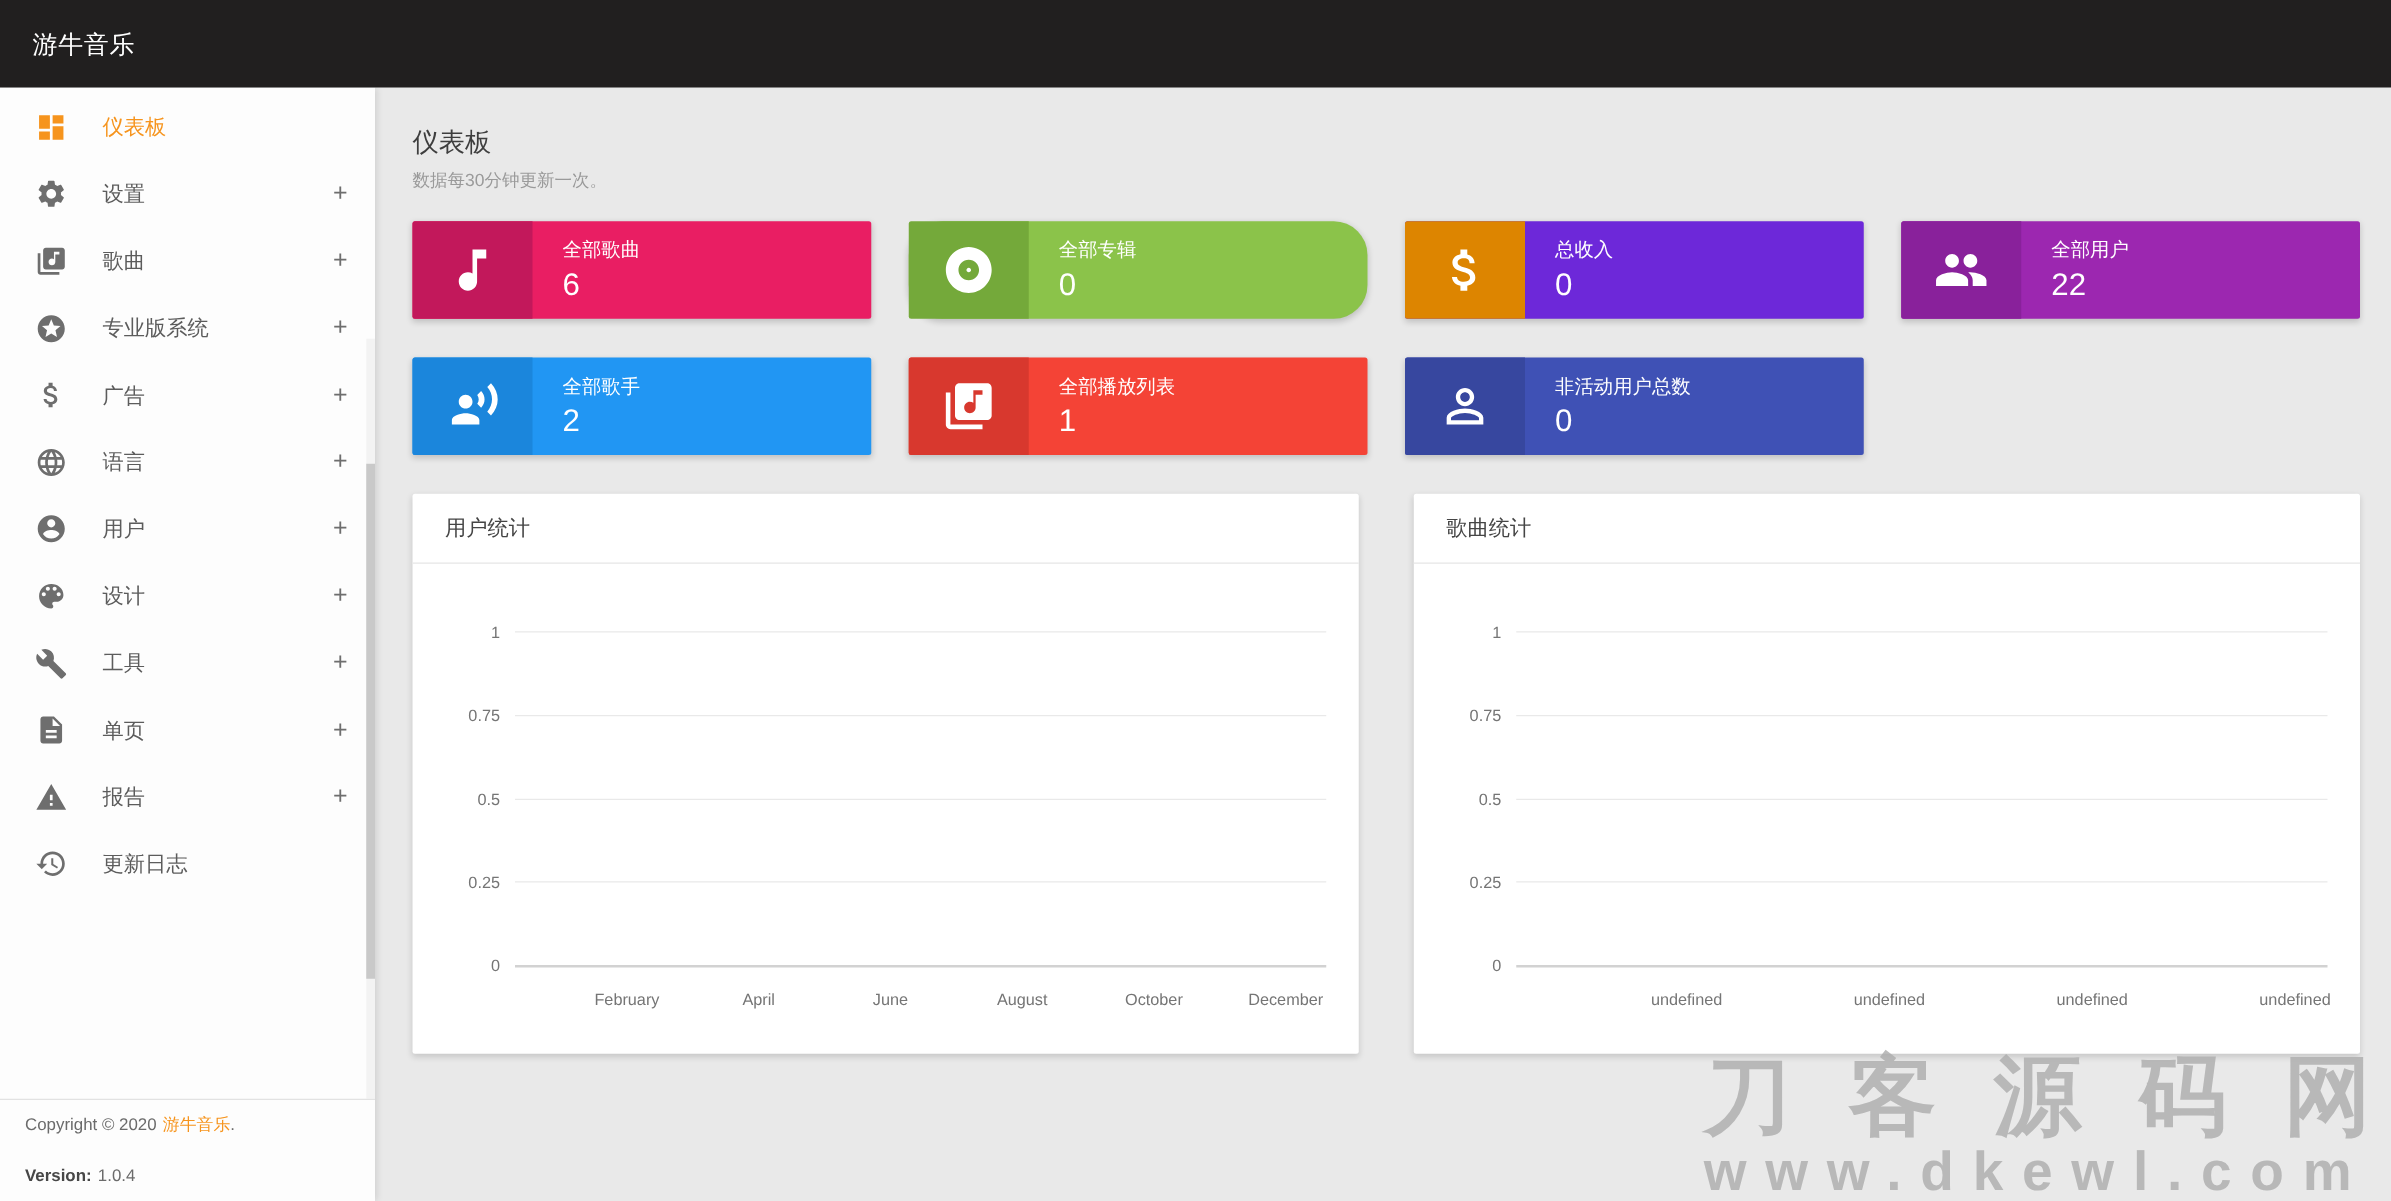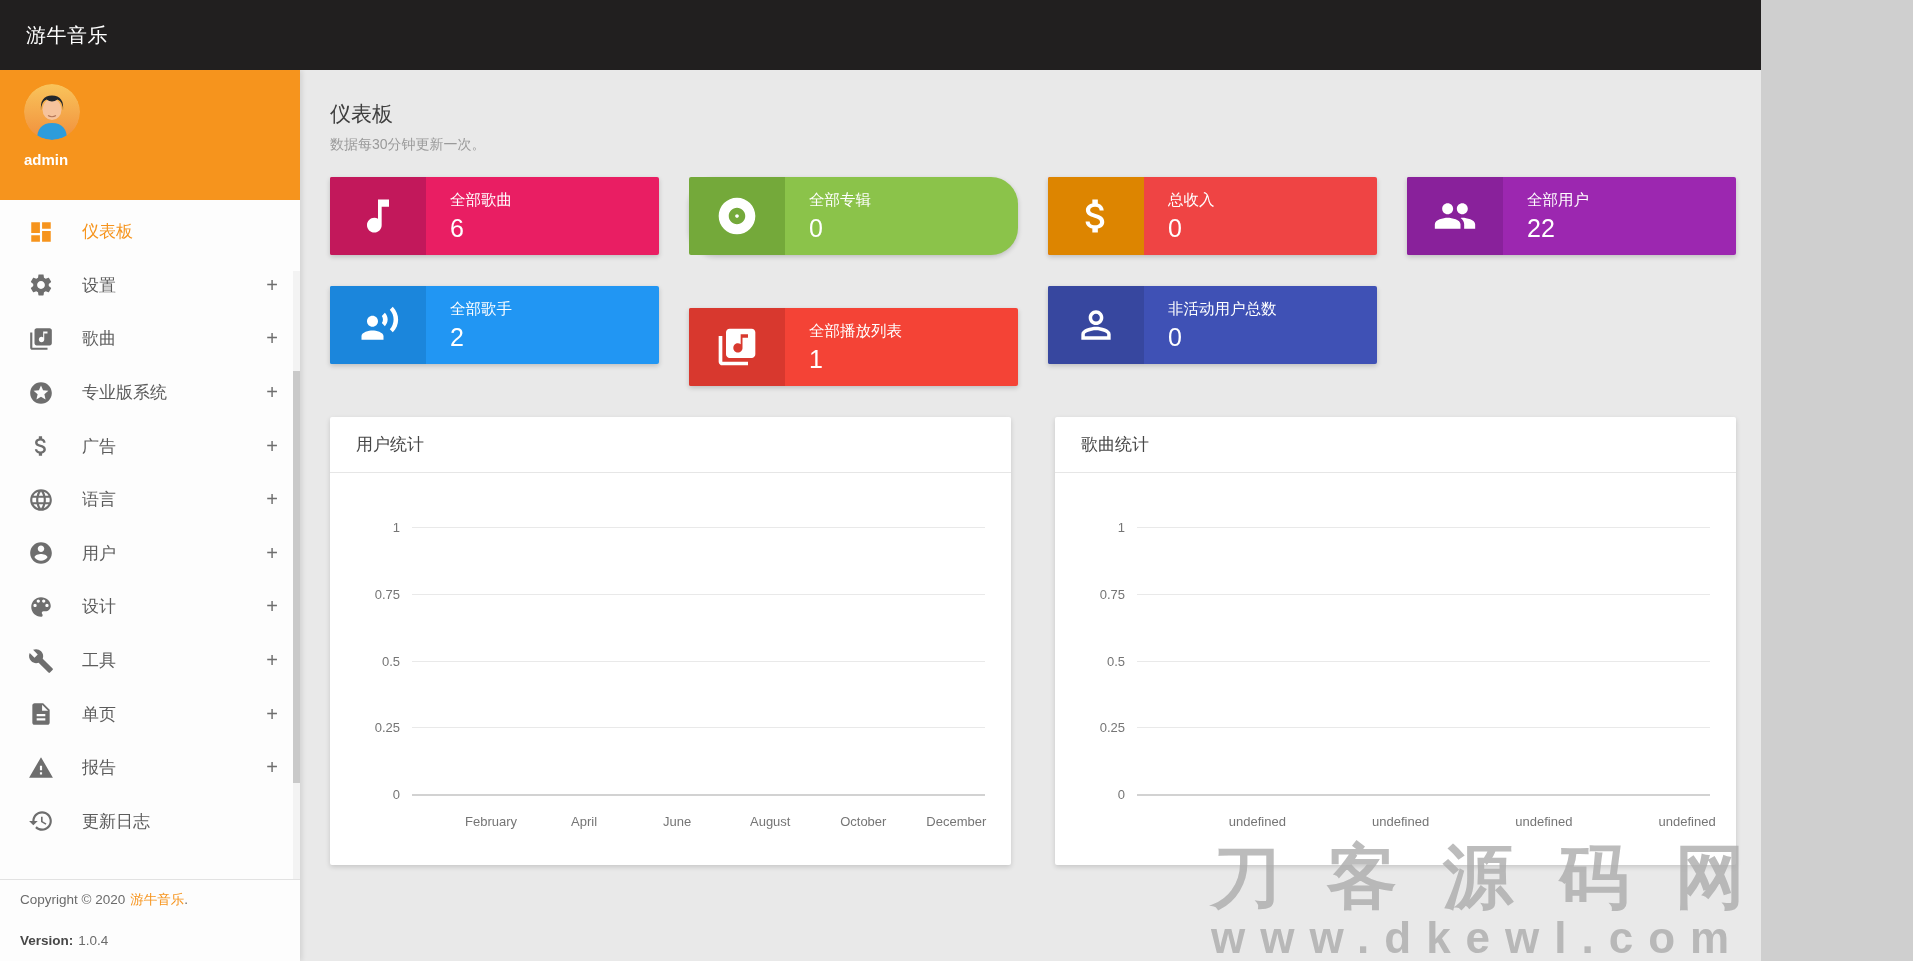--- a/index.html
+++ b/index.html
@@ -1,17 +1,17 @@
 <!DOCTYPE html>
 <html><head>
 <meta charset="utf-8">
 <style>
   html,body{margin:0;padding:0;background:#cfcfcf;}
   *{box-sizing:border-box;}
-  .app{position:relative;width:1761px;height:961px;background:#E9E9E9;overflow:hidden;
+  .app{position:relative;width:1913px;height:961px;background:#E9E9E9;overflow:hidden;
        font-family:"Liberation Sans","DejaVu Sans",sans-serif;padding-left:16px;}
   
   .topbar{position:absolute;left:0;top:0;right:0;height:70px;background:#211F1F;
           display:flex;align-items:center;padding:0 26px;z-index:5;}
   .logo{color:#FFFFFF;font-size:20px;letter-spacing:.5px;cursor:pointer;}
   
   .sidebar{position:absolute;left:0;top:70px;bottom:0;width:300px;background:#FDFDFD;
            box-shadow:2px 0 5px rgba(0,0,0,.10);z-index:4;}
   .profile{height:130px;background:#F6941D;padding:14px 0 0 24px;}
   .avatar{width:56px;height:56px;border-radius:50%;display:block;}
@@ -68,41 +68,20 @@
 </head>
 <body>
 
 <div class="app">
 
   <header class="topbar">
     <span class="logo">游牛音乐</span>
   </header>
 
   <aside class="sidebar">
-    <div class="profile">
-      <svg class="avatar" viewBox="0 0 56 56">
-        <defs>
-          <linearGradient id="avg" x1="0" y1="0" x2="0" y2="1">
-            <stop offset="0" stop-color="#F9C45B"></stop>
-              <stop offset="1" stop-color="#F18F3C"></stop>
-          </linearGradient>
-          <clipPath id="avc">
-              <circle cx="28" cy="28" r="28"></circle>
-            </clipPath>
-        </defs>
-        <circle cx="28" cy="28" r="28" fill="url(#avg)"></circle>
-        <g clip-path="url(#avc)">
-          <path d="M13 56 Q13 39 28 39 Q43 39 43 56 Z" fill="#2D9CDB"></path>
-          <ellipse cx="28" cy="25.5" rx="9.5" ry="10.5" fill="#F6C39C"></ellipse>
-          <path d="M17 27 Q15.5 11.5 28 11.5 Q40.5 11.5 39 27 Q39 17.5 33.5 15.5 Q28 19.5 22.5 15.5 Q17 17.5 17 27 Z" fill="#23272B"></path>
-          <path d="M24 31.5 Q28 34 32 31.5" stroke="#B3765A" stroke-width="1.2" fill="none"></path>
-        </g>
-      </svg>
-      <div class="username">admin</div>
-    </div>
     <nav class="menu" id="menu">
         <div class="mi active">
           <span class="mi-icon">
             <svg viewBox="0 0 24 24">
               <path d="M3 13h8V3H3v10zm0 8h8v-6H3v6zm10 0h8V11h-8v10zm0-18v6h8V3h-8z"></path>
             </svg>
           </span>
           <span class="mi-label">仪表板</span>
           <span class="mi-plus" style="visibility:hidden">+</span>
         </div>
@@ -234,21 +213,21 @@
           <div class="card-icon" style="background: rgb(116, 169, 58);">
             <svg viewBox="0 0 24 24">
               <path d="M12 2C6.48 2 2 6.48 2 12s4.48 10 10 10 10-4.48 10-10S17.52 2 12 2zm0 14.5c-2.49 0-4.5-2.01-4.5-4.5S9.51 7.5 12 7.5s4.5 2.01 4.5 4.5-2.01 4.5-4.5 4.5zm0-5.5c-.55 0-1 .45-1 1s.45 1 1 1 1-.45 1-1-.45-1-1-1z"></path>
             </svg>
           </div>
           <div class="card-body">
             <div class="card-label">全部专辑</div>
             <div class="card-value">0</div>
           </div>
         </div>
-        <div class="card" style="background: #ef4444;">
+        <div class="card" style="background: #6d28d9;">
           <div class="card-icon" style="background: rgb(221, 133, 0);">
             <svg viewBox="0 0 24 24">
               <path d="M11.8 10.9c-2.27-.59-3-1.2-3-2.15 0-1.09 1.01-1.85 2.7-1.85 1.78 0 2.44.85 2.5 2.1h2.21c-.07-1.72-1.12-3.3-3.21-3.81V3h-3v2.16c-1.94.42-3.5 1.68-3.5 3.61 0 2.31 1.91 3.46 4.7 4.13 2.5.6 3 1.48 3 2.41 0 .69-.49 1.79-2.7 1.79-2.06 0-2.87-.92-2.98-2.1h-2.2c.12 2.19 1.76 3.42 3.68 3.83V21h3v-2.15c1.95-.37 3.5-1.5 3.5-3.55 0-2.84-2.43-3.81-4.7-4.4z"></path>
             </svg>
           </div>
           <div class="card-body">
             <div class="card-label">总收入</div>
             <div class="card-value">0</div>
           </div>
         </div>
@@ -267,21 +246,21 @@
           <div class="card-icon" style="background: rgb(27, 134, 220);">
             <svg viewBox="0 0 24 24">
               <path d="M9 13c1.66 0 3-1.34 3-3S10.66 7 9 7s-3 1.34-3 3 1.34 3 3 3zm0 2c-2 0-6 1-6 3v2h12v-2c0-2-4-3-6-3zm6.76-9.64l-1.68 1.69c.84 1.18.84 2.71 0 3.89l1.68 1.69c2.02-2.02 2.02-5.07 0-7.27zM20.07 2l-1.63 1.63c2.77 3.02 2.77 7.56 0 10.74L20.07 16c3.9-3.89 3.91-9.95 0-14z"></path>
             </svg>
           </div>
           <div class="card-body">
             <div class="card-label">全部歌手</div>
             <div class="card-value">2</div>
           </div>
         </div>
-        <div class="card" style="background: rgb(244, 67, 54); margin-top: 22px;">
+        <div class="card" style="background: rgb(244, 67, 54);">
           <div class="card-icon" style="background: rgb(216, 56, 46);">
             <svg viewBox="0 0 24 24">
               <path d="M20 2H8c-1.1 0-2 .9-2 2v12c0 1.1.9 2 2 2h12c1.1 0 2-.9 2-2V4c0-1.1-.9-2-2-2zm-2 5h-3v5.5c0 1.38-1.12 2.5-2.5 2.5S10 13.88 10 12.5s1.12-2.5 2.5-2.5c.57 0 1.08.19 1.5.51V5h4v2zM4 6H2v14c0 1.1.9 2 2 2h14v-2H4V6z"></path>
             </svg>
           </div>
           <div class="card-body">
             <div class="card-label">全部播放列表</div>
             <div class="card-value">1</div>
           </div>
         </div>

